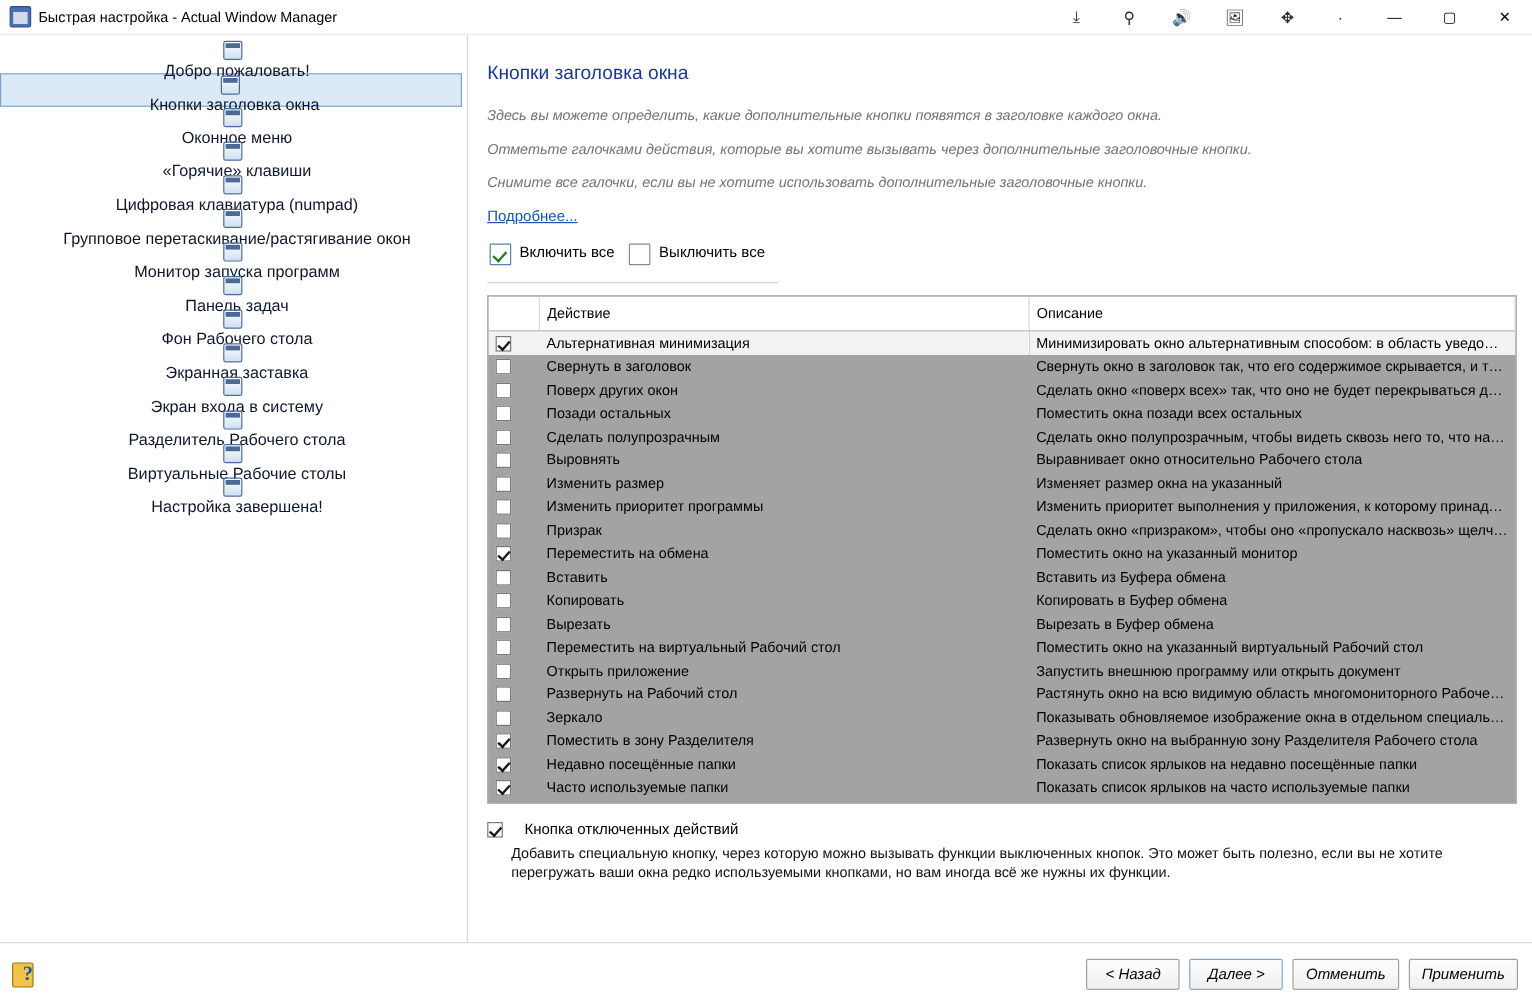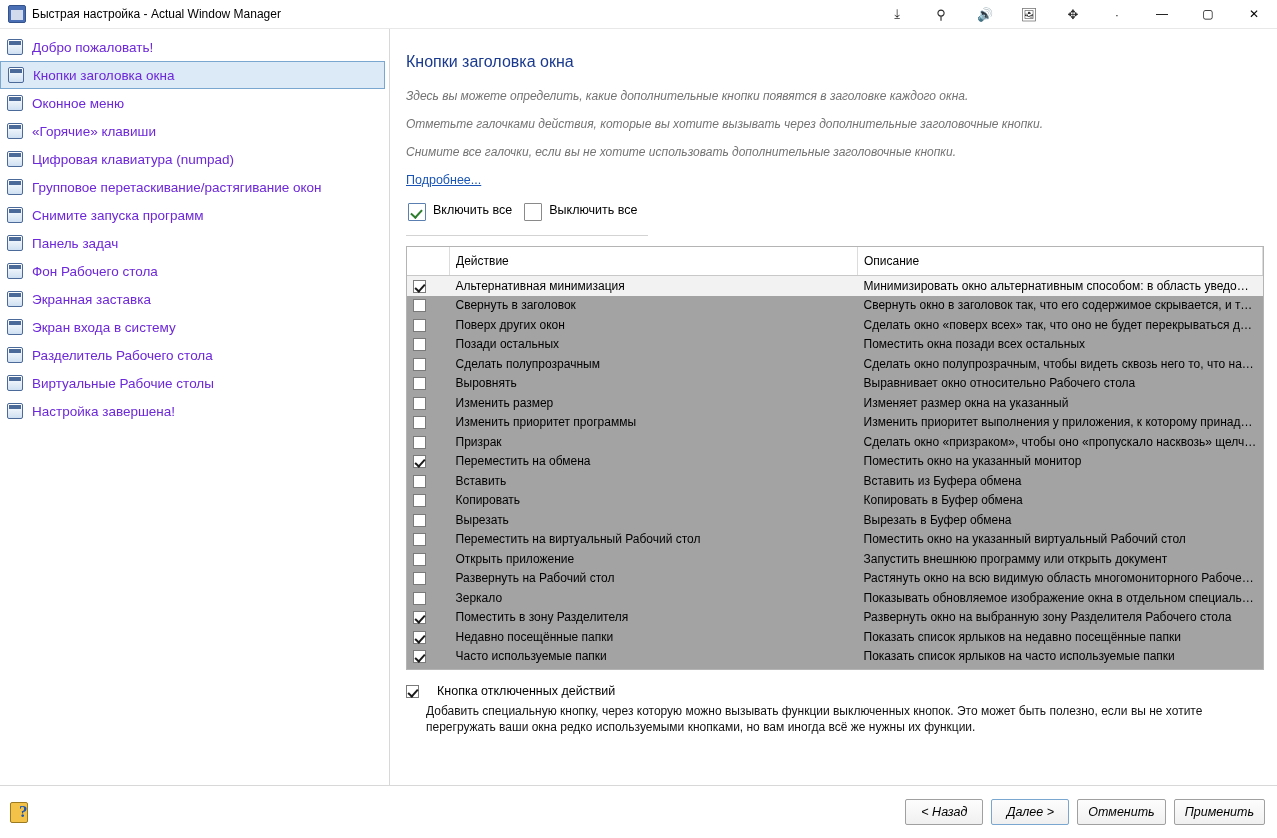--- a/index.html
+++ b/index.html
@@ -89,22 +89,23 @@
     padding-top: 4px;
     box-sizing: border-box;
   }
   .nav-item {
     height: 28px;
     display: flex;
     align-items: center;
     padding-left: 6px;
     box-sizing: border-box;
     font-size: 13.5px;
-    color: #6d28d9;
+    color: #0f172a;
     white-space: nowrap;
+    flex-direction: column;
   }
   .nav-item.selected {
     background: #dceaf7;
     border: 1px solid #7aa7cf;
     height: 28px;
     margin: 0 4px 0 0;
   }
   .nav-ico {
     width: 18px;
     height: 18px;
@@ -372,21 +373,21 @@
     <div class="nav-item">
       <span class="nav-ico">
           <span class="gl"></span>
         </span>
       <span>Групповое перетаскивание/растягивание окон</span>
     </div>
     <div class="nav-item">
       <span class="nav-ico">
           <span class="gl"></span>
         </span>
-      <span>Снимите запуска программ</span>
+      <span>Монитор запуска программ</span>
     </div>
     <div class="nav-item">
       <span class="nav-ico">
           <span class="gl"></span>
         </span>
       <span>Панель задач</span>
     </div>
     <div class="nav-item">
       <span class="nav-ico">
           <span class="gl"></span>

